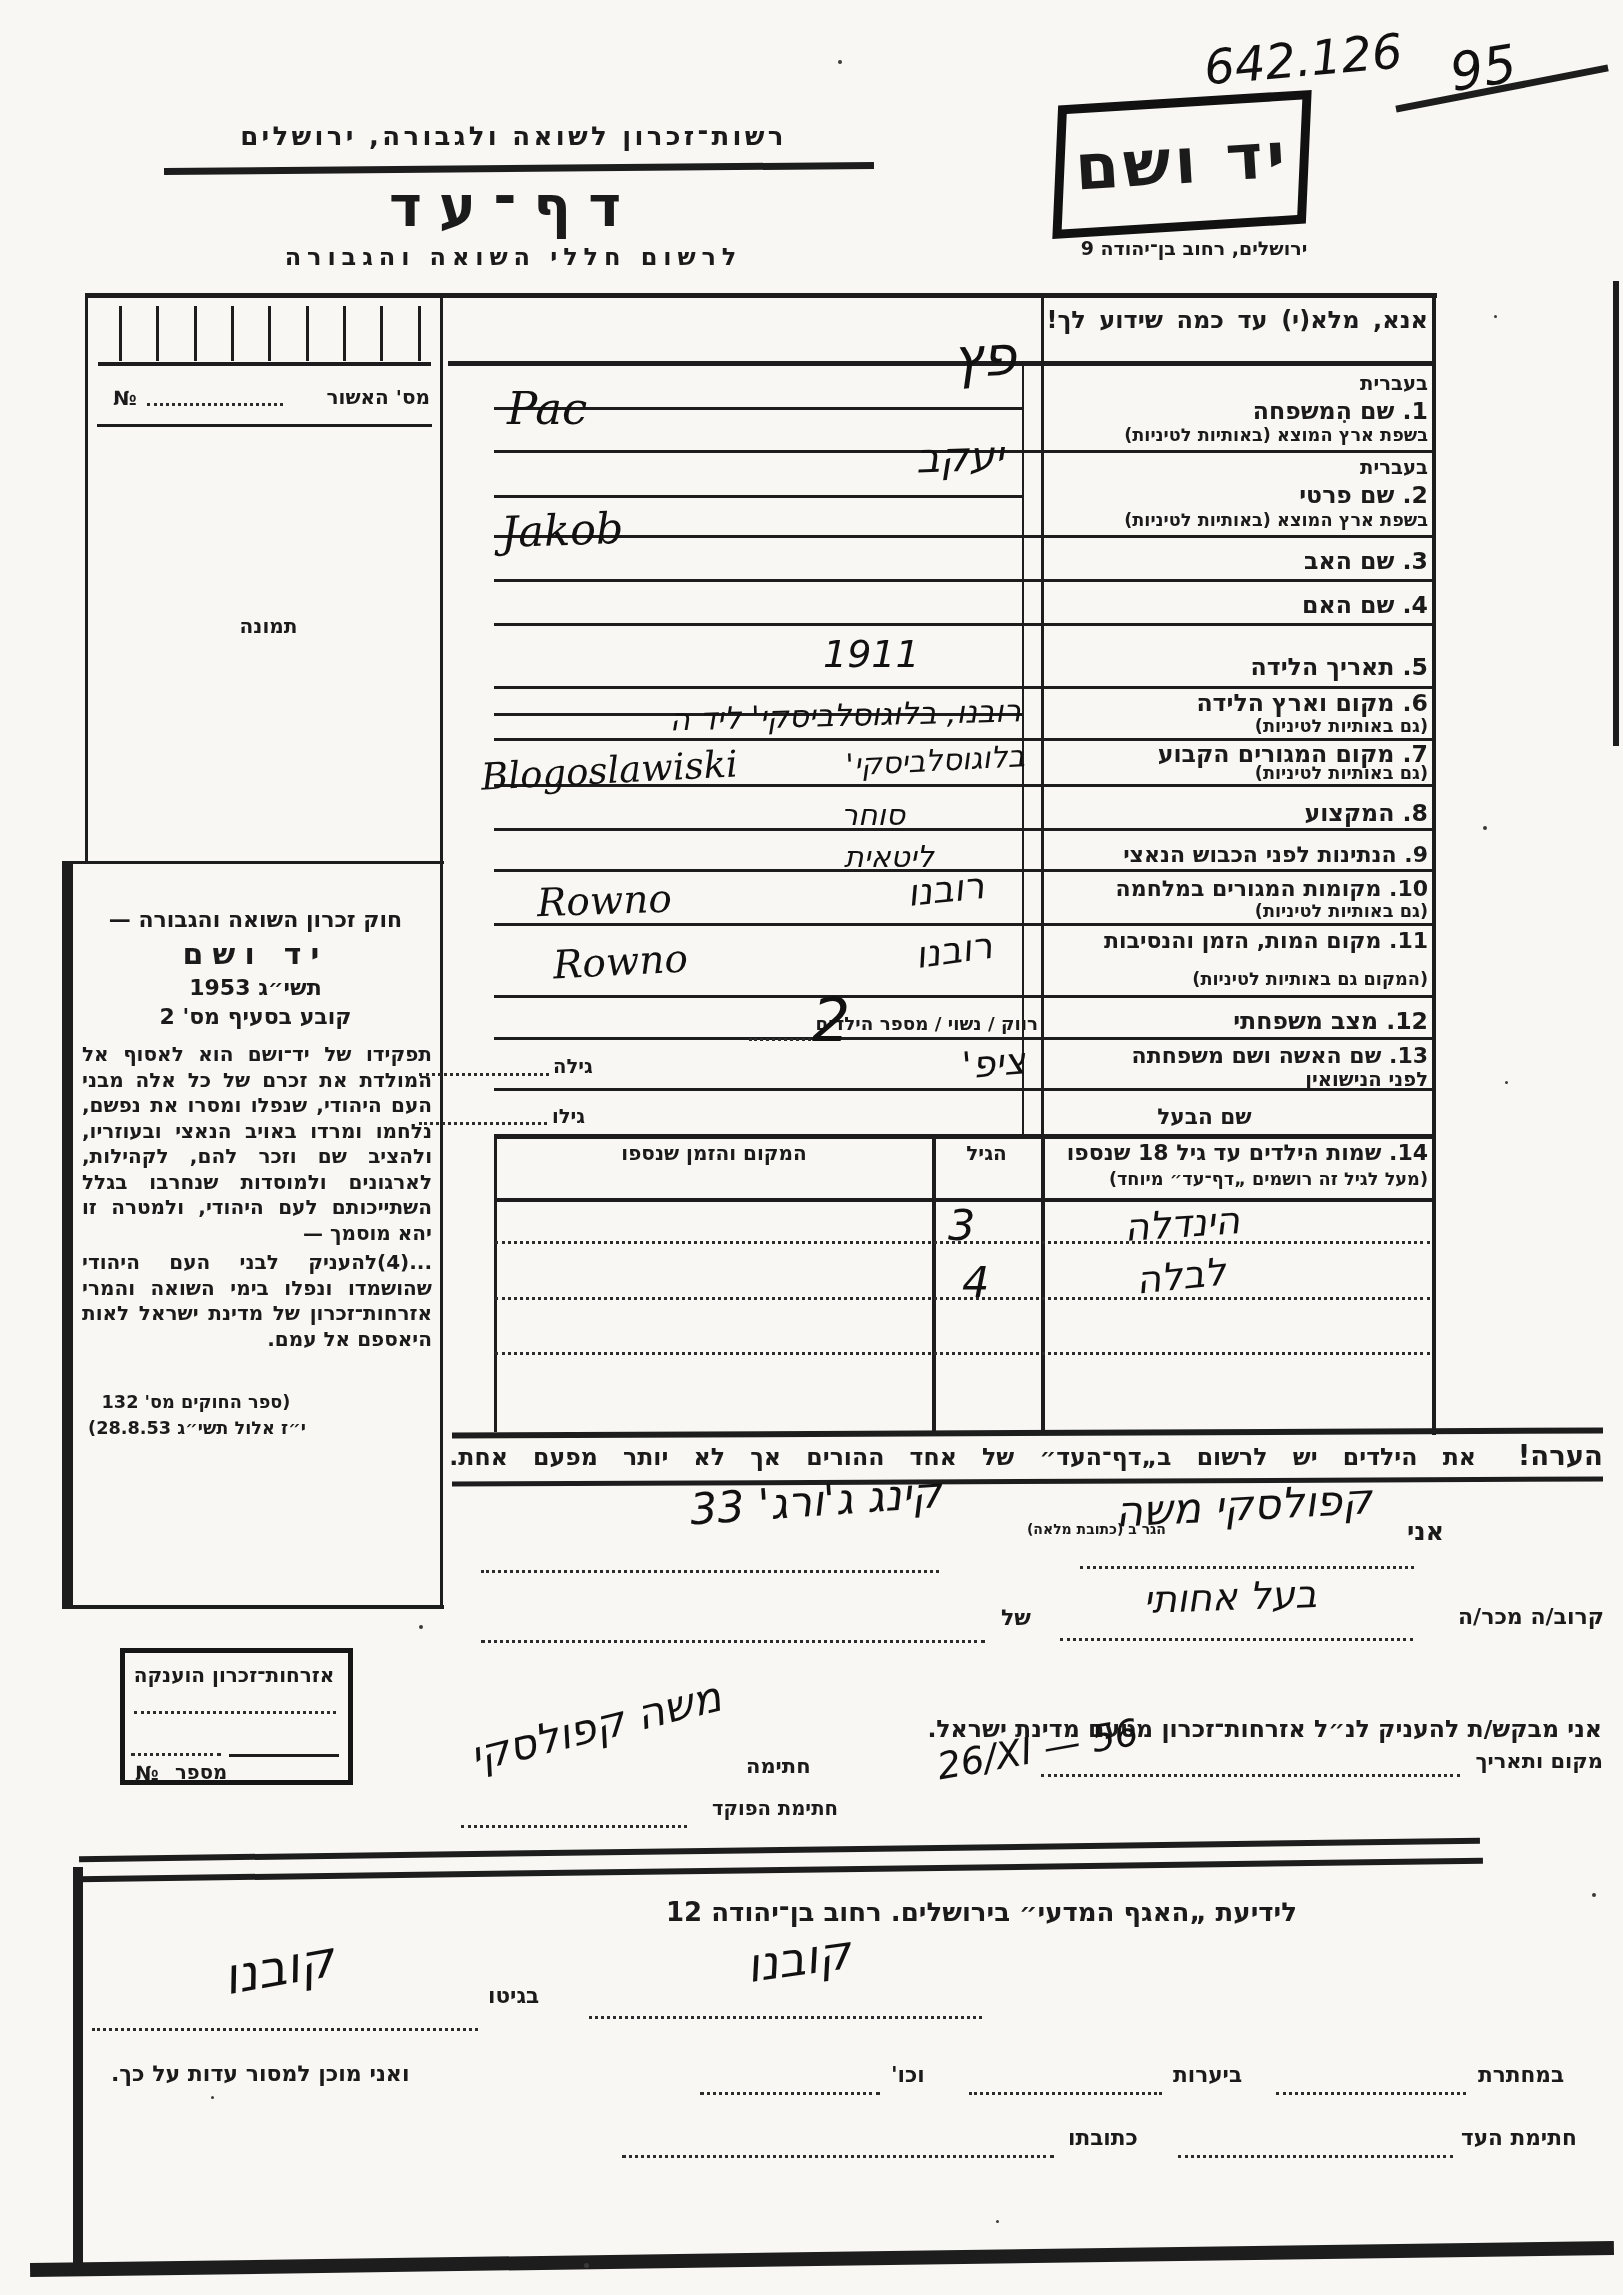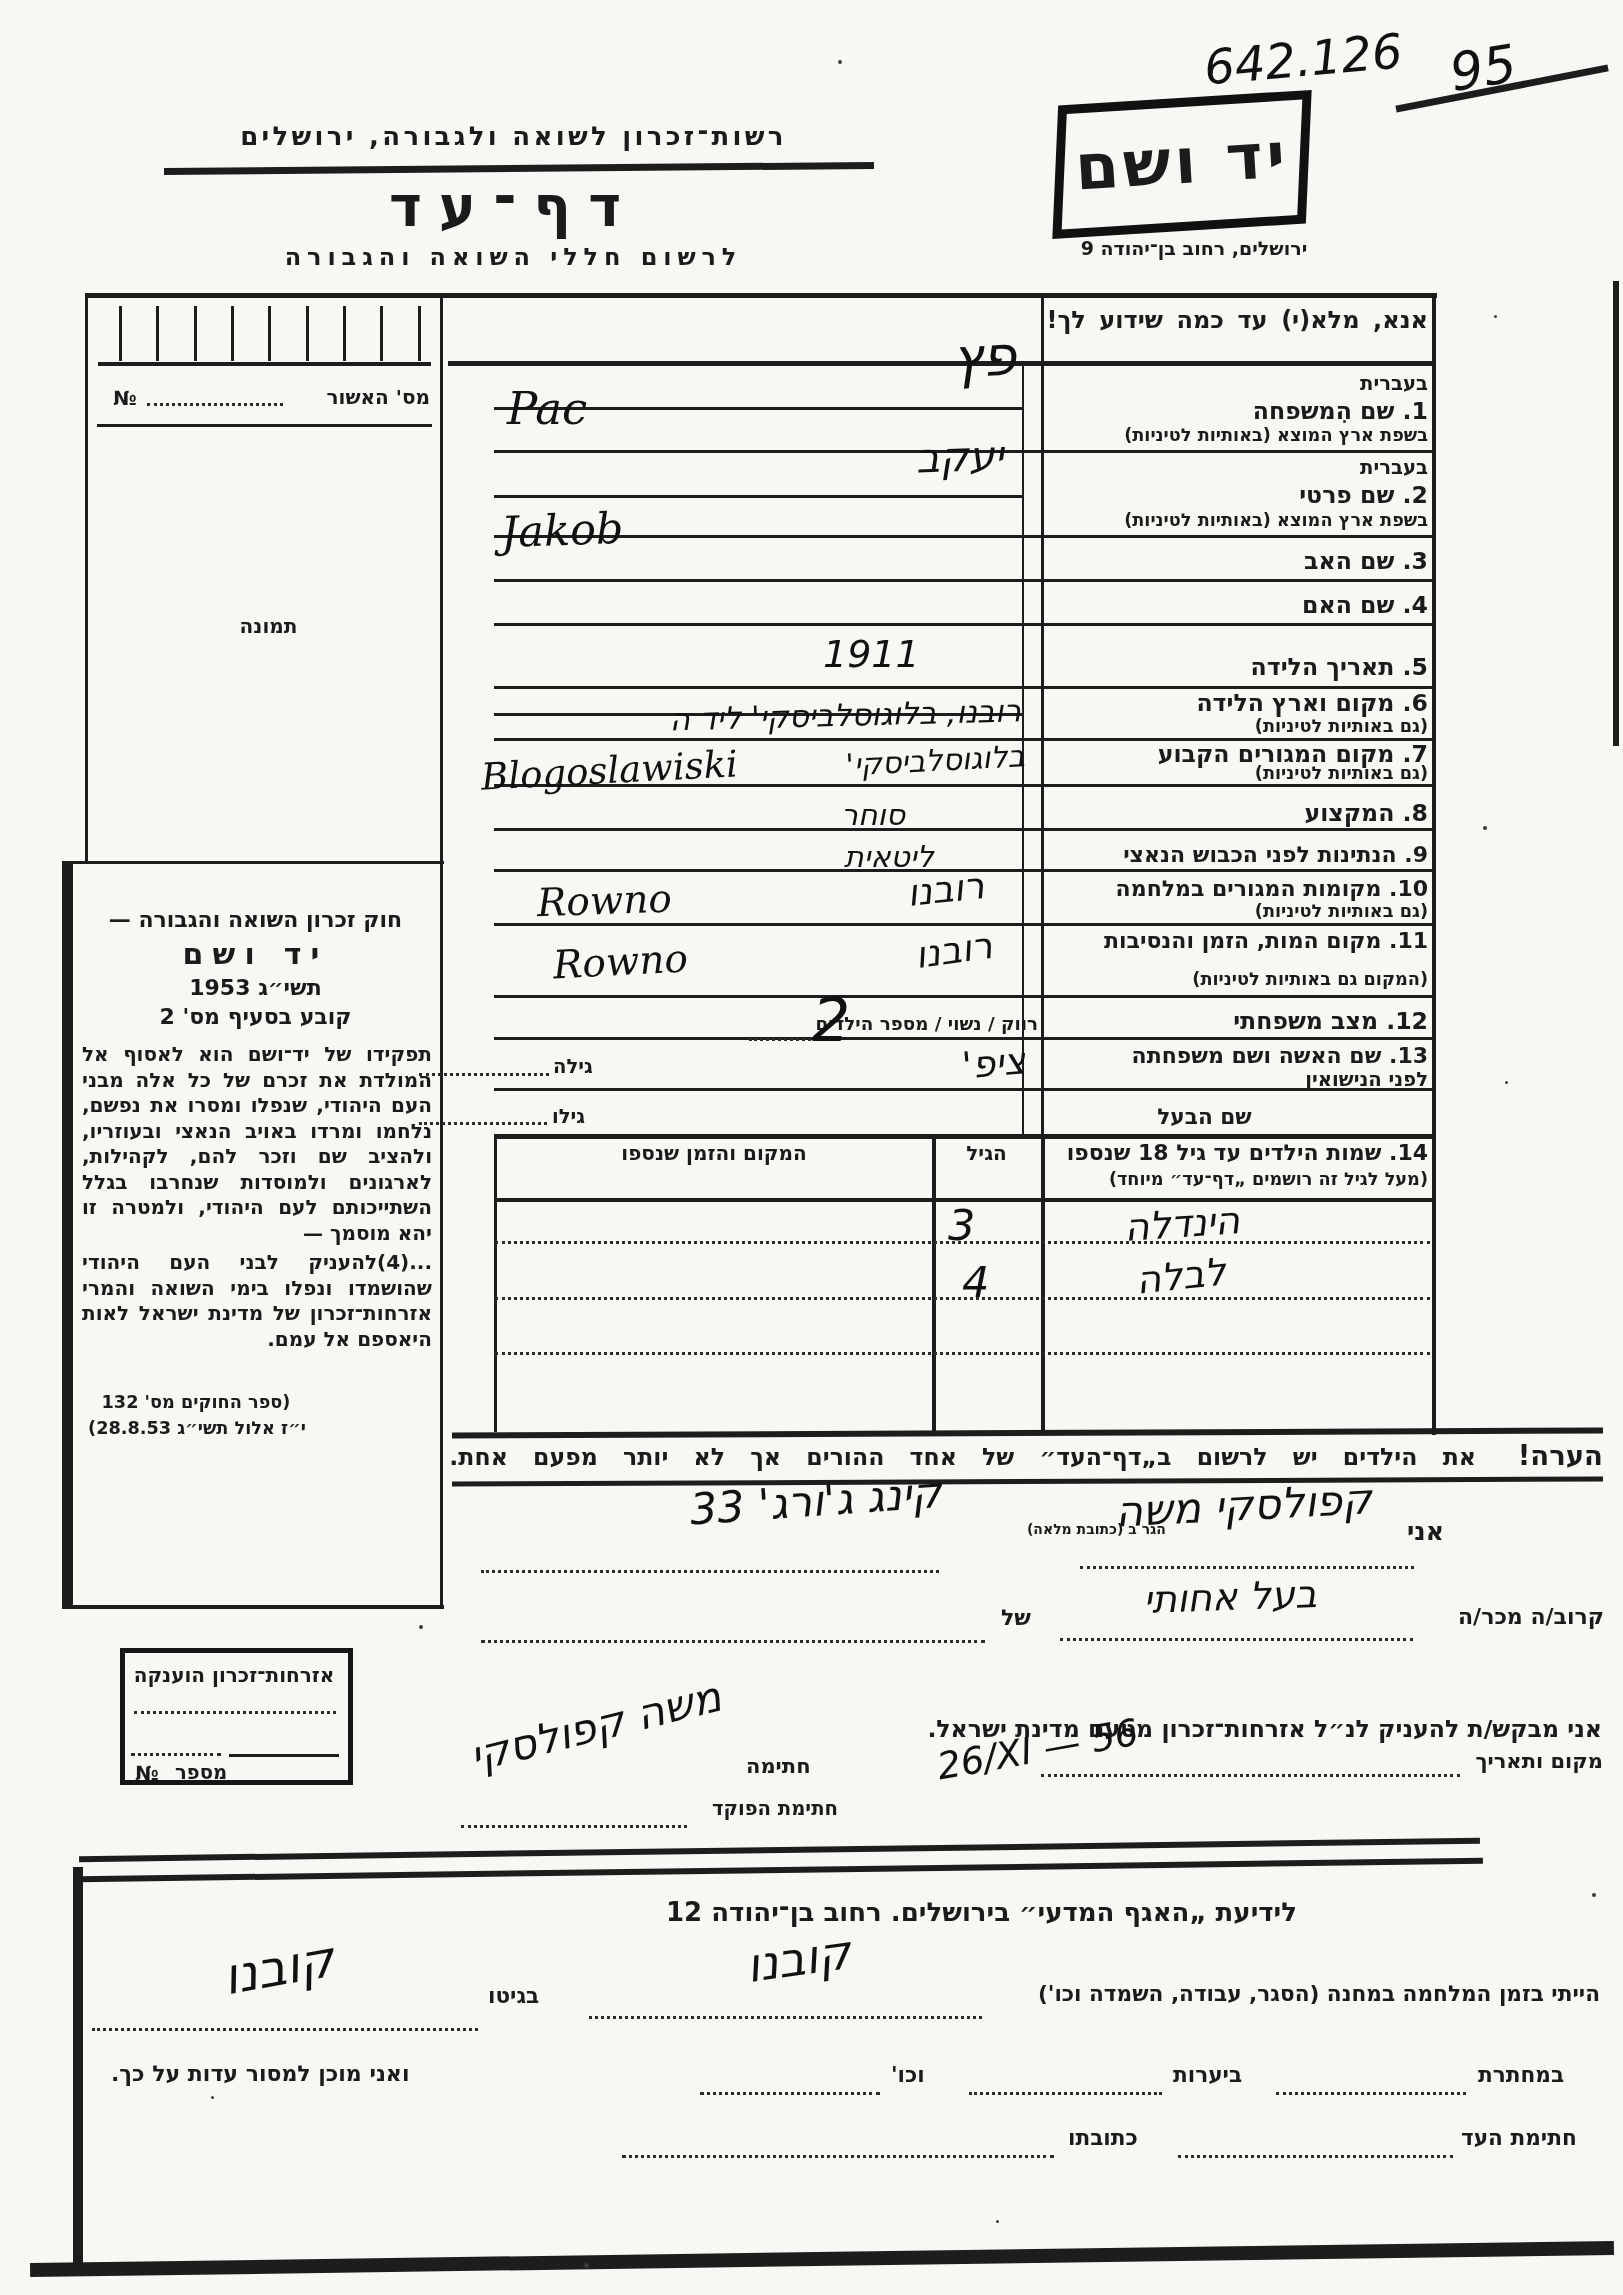--- a/index.html
+++ b/index.html
@@ -228,21 +228,20 @@
   <div class="hw rtl c" style="left:445px;top:1702px;width:301px;font-size:42px;transform:rotate(-14deg);">משה קפולסקי</div>
   <div class="a p rtl nw" style="left:668px;top:1797px;width:170px;font-size:19.6px;">חתימת הפוקד</div>
   <div class="dt" style="left:461px;top:1825px;width:226px;"></div>
 
   <div class="ln" style="left:79px;top:1847px;width:1401px;height:5.9px;transform:rotate(-0.75deg);"></div>
   <div class="ln" style="left:79px;top:1867px;width:1404px;height:5.9px;transform:rotate(-0.75deg);"></div>
 
   <div class="ln" style="left:73px;top:1867px;width:9.8px;height:406px;"></div>
   <div class="a p rtl c nw" style="left:458px;top:1897px;width:1047px;font-size:26px;">לידיעת „האגף המדעי״ בירושלים.  רחוב בן־יהודה 12</div>
 
-  <div class="a p rtl nw" style="left:995px;top:1981px;width:605px;font-size:21.6px;">הייתי בזמן המלחמה במחנה (הסגר, עבודה, השמדה וכו')</div>
   <div class="hw rtl" style="left:746px;top:1931px;font-size:47px;transform:rotate(-8deg);">קובנו</div>
   <div class="dt" style="left:589px;top:2016px;width:393px;"></div>
   <div class="a p rtl nw" style="left:488px;top:1983px;font-size:21.6px;">בגיטו</div>
   <div class="hw rtl" style="left:223px;top:1939px;font-size:50px;transform:rotate(-10deg);">קובנו</div>
   <div class="dt" style="left:92px;top:2028px;width:386px;"></div>
 
   <div class="a p rtl nw" style="left:1478px;top:2062px;font-size:21.6px;">במחתרת</div>
   <div class="dt" style="left:1276px;top:2092px;width:190px;"></div>
   <div class="a p rtl nw" style="left:1173px;top:2062px;font-size:21.6px;">ביערות</div>
   <div class="dt" style="left:969px;top:2092px;width:193px;"></div>

